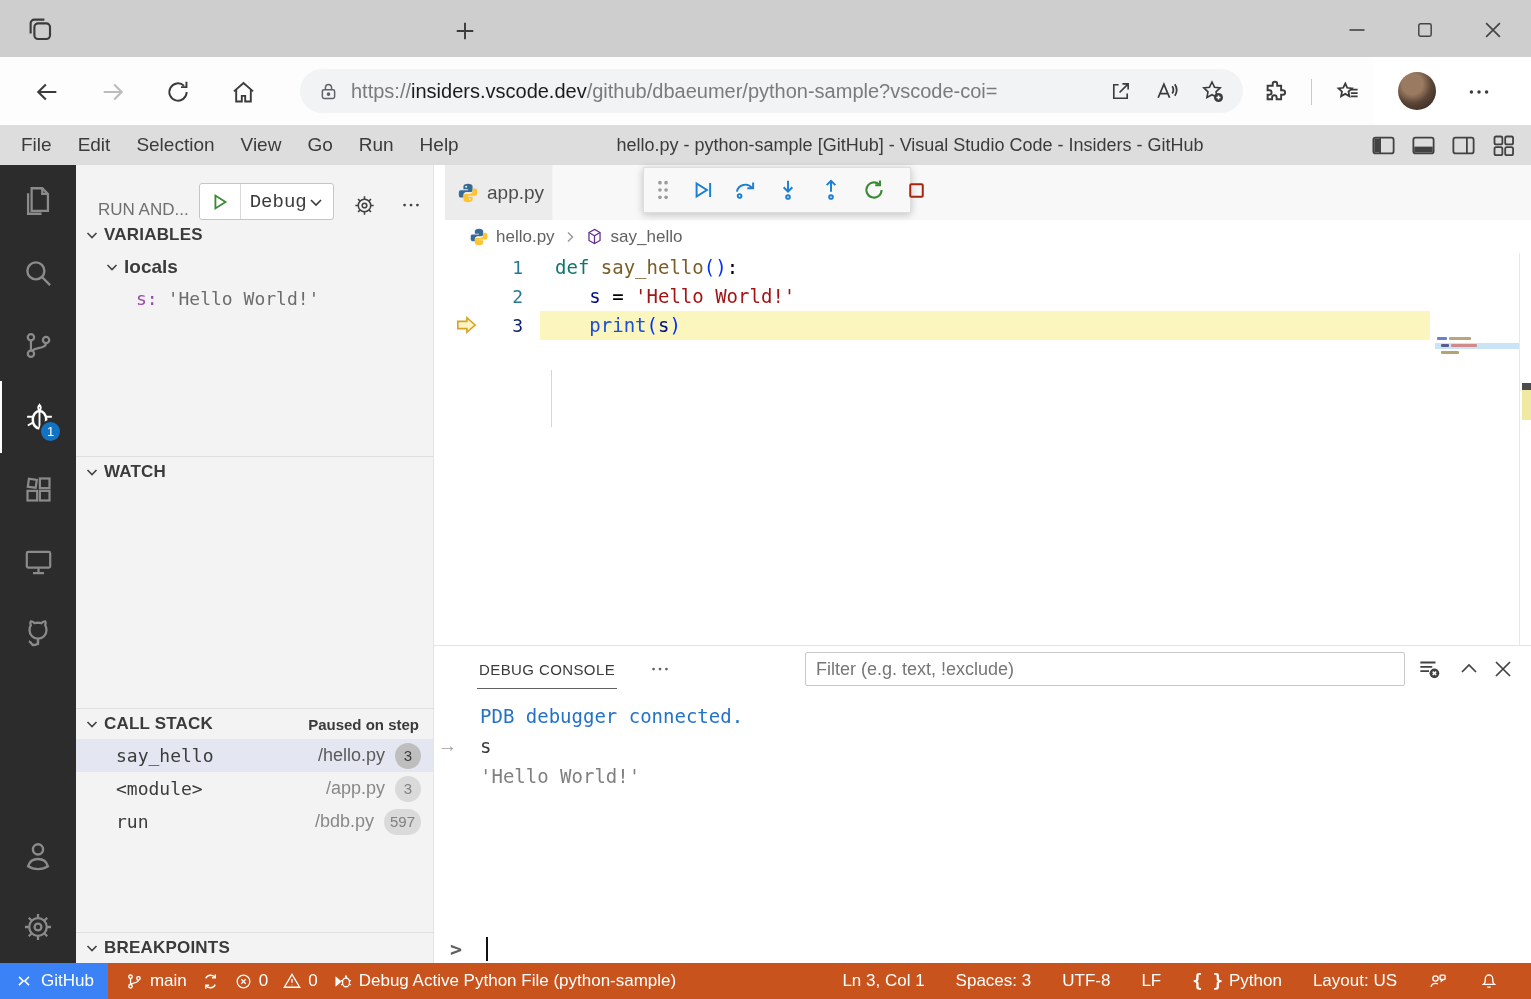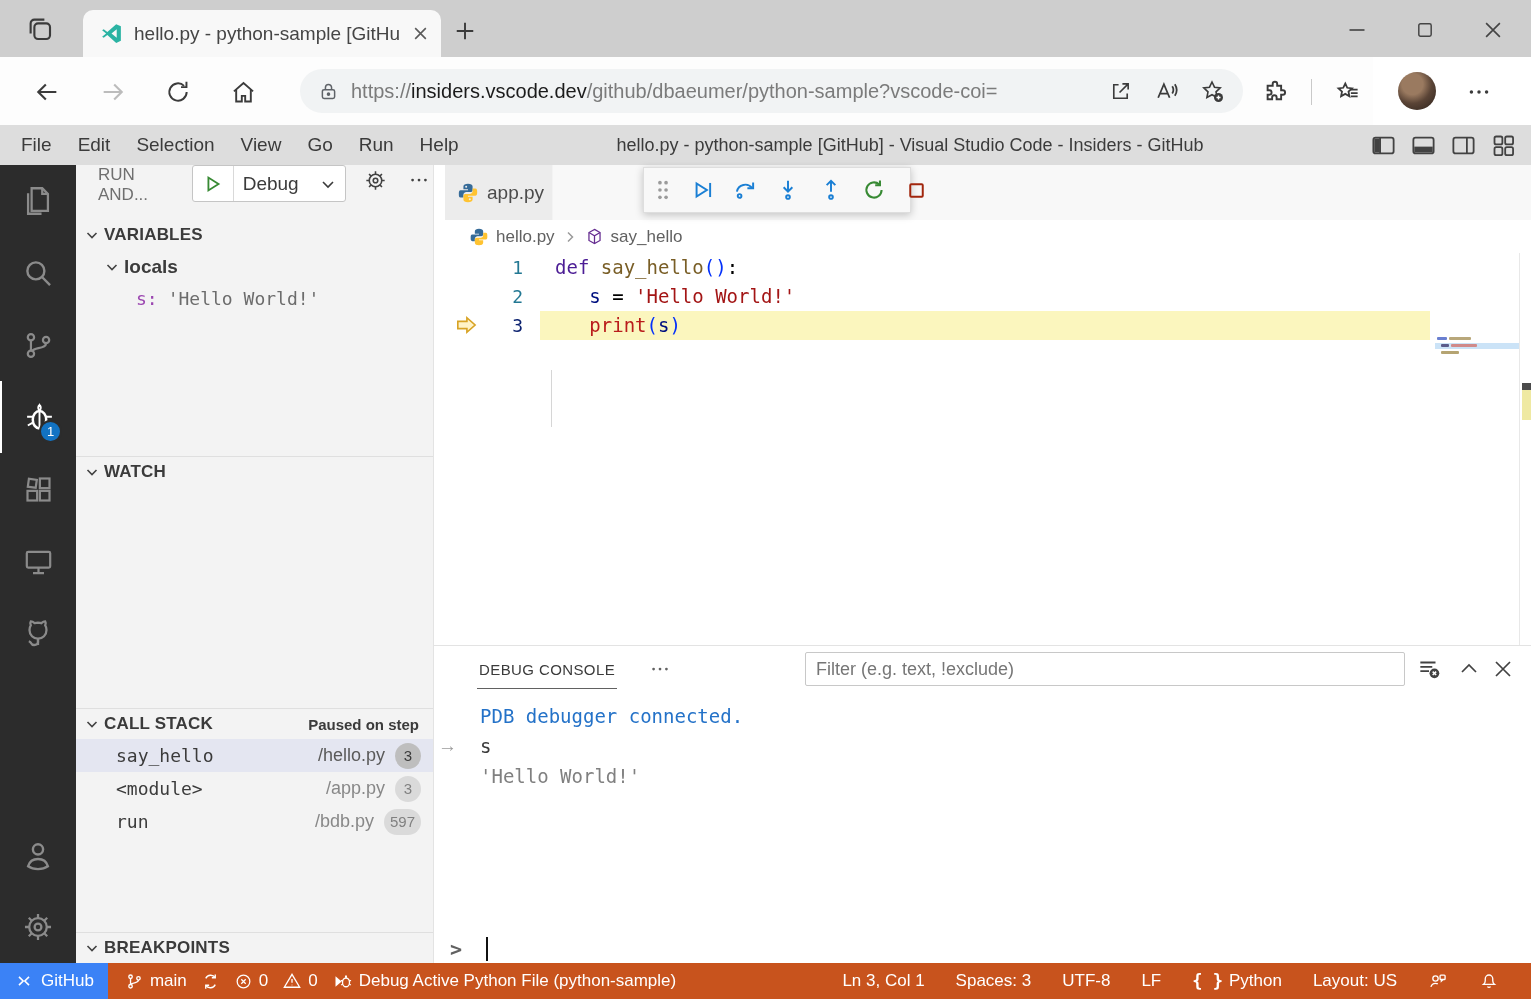--- a/index.html
+++ b/index.html
@@ -36,24 +36,24 @@
 
   
   #activitybar { position:absolute; left:0; top:165px; width:76px; height:798px; background:#2C2C2C; display:flex; flex-direction:column; }
   .act-item { width:76px; height:72px; display:flex; align-items:center; justify-content:center; position:relative; }
   .act-item.active { border-left:2px solid #FFFFFF; }
   .act-badge { position:absolute; right:14px; bottom:10px; width:23px; height:23px; border-radius:50%; color:#fff; font-size:13px; display:flex; align-items:center; justify-content:center; border:2px solid #2C2C2C; }
   #act-spacer { flex:1; }
 
   
   #sidebar { position:absolute; left:76px; top:165px; width:358px; height:798px; background:#F3F3F3; border-right:1px solid #E3E3E3; }
-  #run-header { height:55px; display:flex; align-items:flex-start; padding-left:22px; }
+  #run-header { height:55px; display:flex; align-items:flex-end; padding-left:22px; }
   #run-title { font-size:17px; color:#6F6F6F; }
   #debug-launch { margin-left:10px; height:37px; background:#FFFFFF; border:1px solid #C5C5C5; border-radius:3px; display:flex; align-items:center; }
-  #debug-launch .seg { padding:0 9px; height:100%; display:flex; align-items:center; gap:21px; }
+  #debug-launch .seg { padding:0 9px; height:100%; display:flex; align-items:center; gap:1px;font-family:Liberation Mono, monospace; }
   #debug-launch .div { width:1px; height:100%; background:#D9D9D9; }
   #debug-config-label { font-size:19px; color:#3B3B3B; }
   .hdr-action { margin-left:16px; width:30px; height:30px; display:flex; align-items:center; justify-content:center; }
   .section { border-top:1px solid #DFDFDF; overflow:hidden; }
   .section.first { border-top:none; }
   .sec-header { height:30px; display:flex; align-items:center; padding:0 14px 0 8px; }
   .sec-title { font-size:17px; font-weight:bold; color:#3B3B3B; margin-left:4px; letter-spacing:.2px; }
   .sec-right { margin-left:auto; font-size:15px; font-weight:bold; color:#3B3B3B; }
   #sec-variables { height:236px; } #sec-watch { height:252px; } #sec-callstack { height:224px; } #sec-breakpoints { height:31px; }
   .tree-row { display:flex; align-items:center; }
@@ -118,29 +118,20 @@
 </head>
 <body>
 
 <div id="tabstrip">
   <div id="workspaces-btn">
     <svg class="ic" width="32" height="30" viewBox="0 0 24 24" fill="none" stroke="#3b3b3b" stroke-width="1.7">
         <rect x="7.5" y="7.5" width="12.5" height="12.5" rx="3"></rect>
         <path d="M4.5 15.5v-8a3 3 0 0 1 3-3h8"></path>
       </svg>
   </div>
-  <div class="btab">
-    <svg class="ic" width="25" height="25" viewBox="0 0 24 24">
-        <path fill="#2BB3A3" d="M16.5 3 8 10.5 4.5 8 3 8.8l3.8 3.2L3 15.2l1.5.8L8 13.5 16.5 21 21 19V5L16.5 3zM17 8v8l-5-4 5-4z"></path>
-      </svg>
-    <span class="btab-title">hello.py - python-sample [GitHu</span>
-    <svg class="ic" width="17" height="17" viewBox="0 0 16 16" stroke="#5a5a5a" stroke-width="1.5">
-        <path d="M3 3l10 10M13 3 3 13"></path>
-      </svg>
-  </div>
   <div id="newtab-btn">
     <svg class="ic" width="22" height="22" viewBox="0 0 16 16" stroke="#3b3b3b" stroke-width="1.4">
         <path d="M8 2v12M2 8h12"></path>
       </svg>
   </div>
   <div class="wctl" style="left:1334px">
       <svg class="ic" width="20" height="20" viewBox="0 0 16 16" stroke="#444" stroke-width="1.3">
         <path d="M2 8h12"></path>
       </svg>
     </div>
@@ -514,36 +505,36 @@
         <path d="M5 7l7 4 7-4M12 11v10"></path>
       </svg>
     <span>say_hello</span>
   </div>
 
   <div id="code-area">
     <div id="code-lines">
         <div class="cline">
           <span class="cl-arrow"></span>
           <span class="cl-num">1</span>
-          <span class="cl-text"><span style="color: #4c1d95;">def</span><span style="color: rgb(0, 0, 0);"> </span><span style="color: rgb(121, 94, 38);">say_hello</span><span style="color: rgb(4, 49, 250);">()</span><span style="color: rgb(0, 0, 0);">:</span></span>
+          <span class="cl-text"><span style="color: #0f766e;">def</span><span style="color: rgb(0, 0, 0);"> </span><span style="color: rgb(121, 94, 38);">say_hello</span><span style="color: rgb(4, 49, 250);">()</span><span style="color: rgb(0, 0, 0);">:</span></span>
         </div>
         <div class="cline">
           <span class="cl-arrow"></span>
           <span class="cl-num">2</span>
           <span class="cl-text"><span style="color: rgb(0, 0, 0);">   </span><span style="color: rgb(0, 16, 128);">s</span><span style="color: rgb(0, 0, 0);"> = </span><span style="color: rgb(163, 21, 21);">'Hello World!'</span></span>
         </div>
         <div class="cline current">
           <div class="cl-hl" style="background: rgb(251, 246, 190);"></div>
           <span class="cl-arrow">
             <svg width="22" height="20" viewBox="0 0 24 22" style="position:absolute;left:10px;top:4px" fill="#FFF3C8" stroke="#D8A325" stroke-width="1.8">
               <path d="M3 7h10V3l9 8-9 8v-4H3z"></path>
             </svg>
           </span>
           <span class="cl-num">3</span>
-          <span class="cl-text"><span style="color: rgb(0, 0, 0);">   </span><span style="color: #b91c1c;">print</span><span style="color: rgb(4, 49, 250);">(</span><span style="color: rgb(0, 16, 128);">s</span><span style="color: rgb(4, 49, 250);">)</span></span>
+          <span class="cl-text"><span style="color: rgb(0, 0, 0);">   </span><span style="color: #1d4ed8;">print</span><span style="color: rgb(4, 49, 250);">(</span><span style="color: rgb(0, 16, 128);">s</span><span style="color: rgb(4, 49, 250);">)</span></span>
         </div>
       </div>
     <div id="indent-guide"></div>
     <div id="minimap">
       <div class="strip"></div>
       <div class="mm-dash" style="left:2px;top:1px;width:10px;background:#6a7fd0"></div>
       <div class="mm-dash" style="left:14px;top:1px;width:22px;background:#b8a77a"></div>
       <div class="mm-dash" style="left:6px;top:8px;width:8px;background:#5b5b8a"></div>
       <div class="mm-dash" style="left:16px;top:8px;width:26px;background:#d08a8a"></div>
       <div class="mm-dash" style="left:6px;top:15px;width:18px;background:#b5a472"></div>

